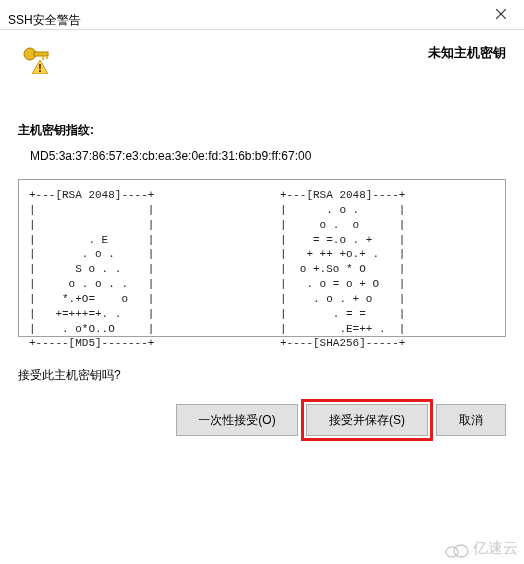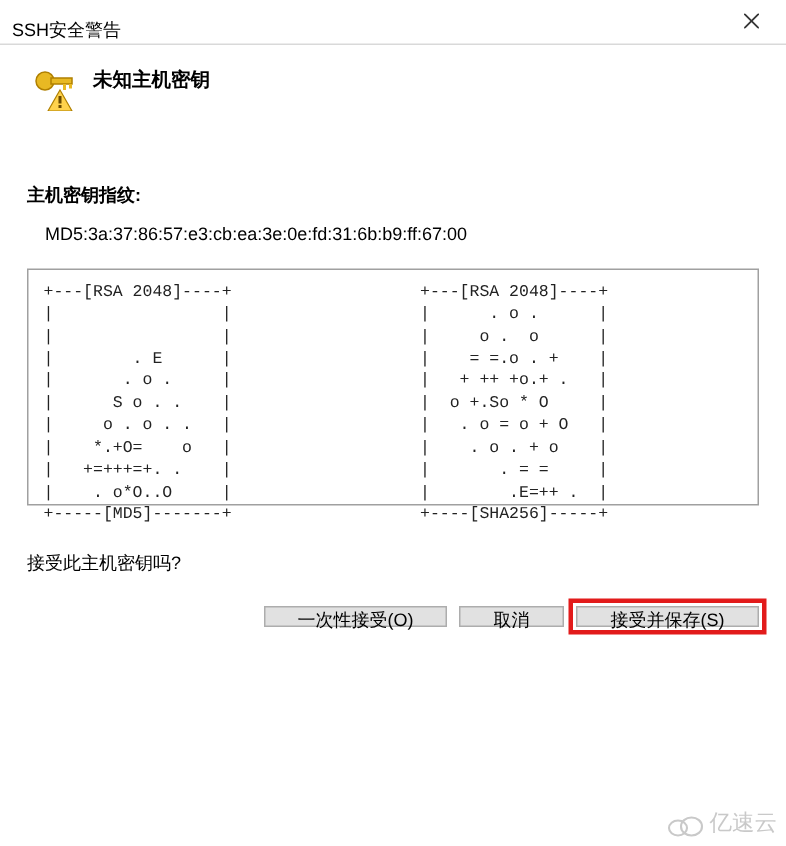--- a/index.html
+++ b/index.html
@@ -23,21 +23,21 @@
     background: #fff;
   }
   .titlebar-title { font-size: 12px; }
   .close-btn {
     width: 46px; height: 30px;
     display: flex; align-items: center; justify-content: center;
     font-size: 14px;
   }
   .close-btn svg { width: 10px; height: 10px; }
   .content { padding: 10px 18px 0 18px; }
-  .header-row { display: flex; align-items: flex-start; gap: 10px; margin-bottom: 10px; }
+  .header-row { display: flex; align-items: flex-start; gap: 10px; margin-bottom: 10px; justify-content: space-between; }
   .icon-box { width: 34px; height: 34px; flex-shrink: 0; }
   .heading { font-weight: bold; font-size: 13px; margin-top: 4px; }
   .desc { margin: 8px 0 0 2px; padding-left: 44px; line-height: 1.7; color: #222; }
   .section-label { font-weight: bold; margin-top: 48px; margin-bottom: 10px; }
   .fp { margin: 8px 0 8px 12px; font-family: Arial, sans-serif; font-size: 12px; }
   .ascii-box {
     border: 1px solid #a0a0a0;
     margin: 16px 0 30px 0;
     padding: 8px 10px;
     display: flex;
@@ -52,21 +52,21 @@
   .ascii-col { flex: 1; font-family: Liberation Mono, monospace; }
   .question { margin: 18px 0 10px 0; }
   .button-row {
     display: flex;
     justify-content: flex-end;
     gap: 8px;
     padding: 10px 0 0 0;
   }
   .btn {
     min-width: 122px;
-    height: 14px;
+    height: 32px;
     border: 1px solid #adadad;
     background: #e1e1e1;
     font-size: 12px;
     font-family: inherit;
     cursor: pointer;
     padding: 0 12px;
   }
   .highlighted {
     outline: 3px solid #e21b1b;
     outline-offset: 2px;
@@ -136,22 +136,22 @@
 |    . o . + o    |
 |       . = =     |
 |        .E=++ .  |
 +----[SHA256]-----+</div>
   </div>
 
   <div class="question">接受此主机密钥吗?</div>
 
   <div class="button-row">
     <button class="btn">一次性接受(O)</button>
+    <button class="btn highlighted">接受并保存(S)</button>
     <button class="btn" style="min-width:70px">取消</button>
-    <button class="btn highlighted">接受并保存(S)</button>
   </div>
 
 </div>
 
 <div class="watermark">
   <svg viewBox="0 0 26 16">
     <ellipse cx="9" cy="10" rx="6" ry="5" fill="none" stroke="#c9c9c9" stroke-width="1.4"></ellipse>
     <ellipse cx="18" cy="9" rx="7" ry="6" fill="none" stroke="#c9c9c9" stroke-width="1.4"></ellipse>
   </svg>
   <span>亿速云</span>

